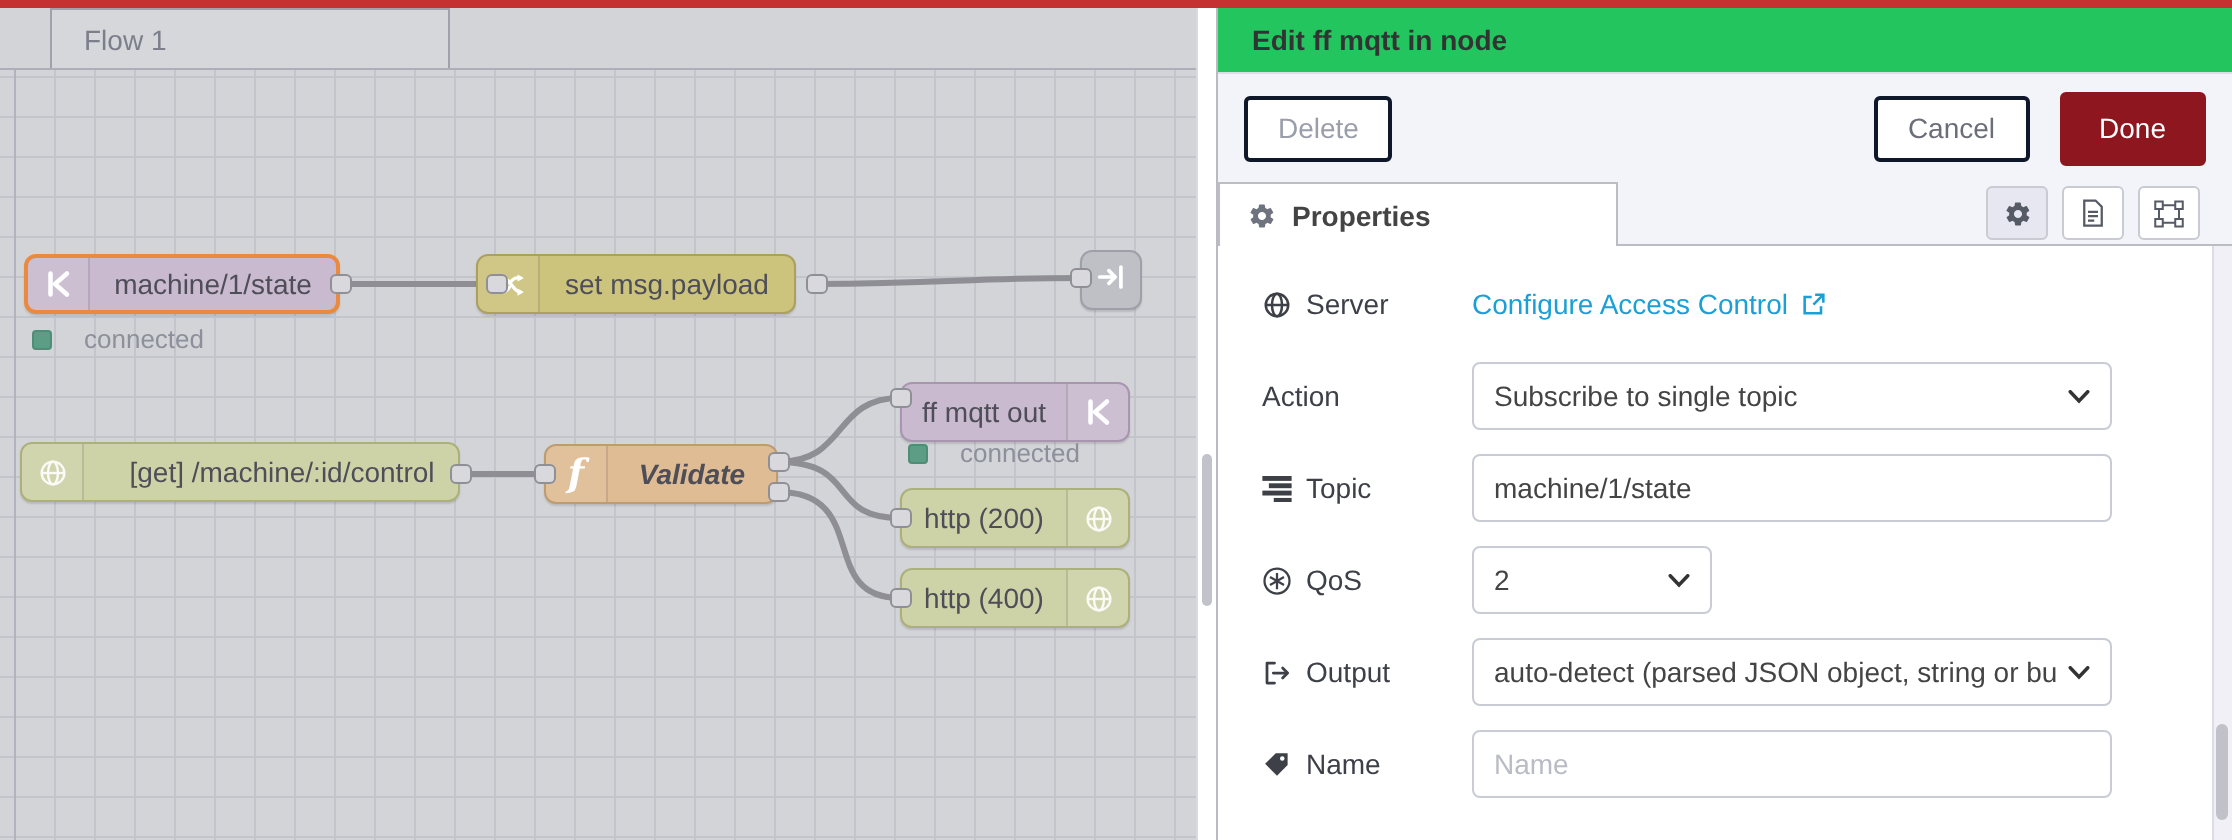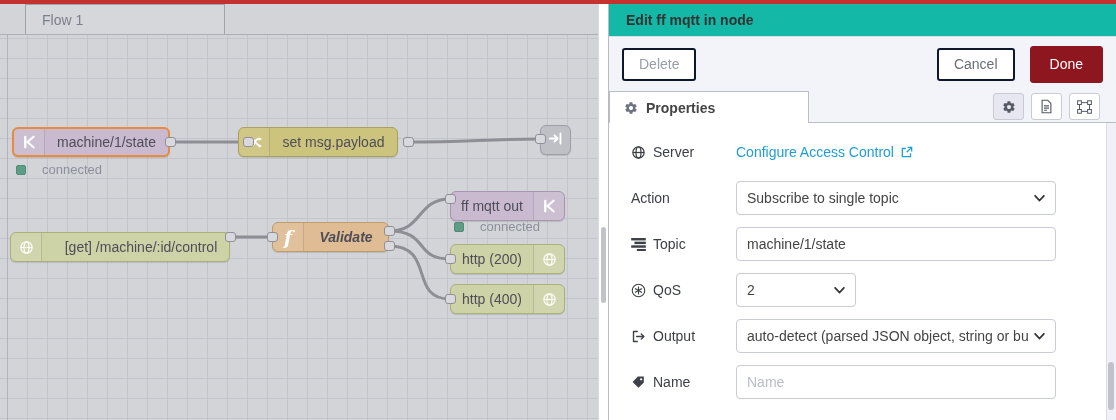--- a/index.html
+++ b/index.html
@@ -54,21 +54,21 @@
 
   
   .canvas-scroll{position:absolute;left:598px;top:4px;width:10px;height:416px;background:#ffffff;
     border-left:1px solid #d9d9e0;box-sizing:border-box;}
   .canvas-scroll .thumb{position:absolute;left:2px;top:223px;width:5px;height:76px;
     background:#c2c2ca;border-radius:3px;}
 
   
   .panel{position:absolute;left:608px;top:4px;width:508px;height:416px;background:#fff;
     border-left:1px solid #b9bac2;box-sizing:border-box;}
-  .panel-header{height:33px;background:#14b8a6;border-bottom:1px solid #dcdde6;
+  .panel-header{height:33px;background:#22c55e;border-bottom:1px solid #dcdde6;
     display:flex;align-items:center;padding:0 17px;box-sizing:border-box;
     font-size:14px;font-weight:bold;color:#333;}
   .panel-toolbar{height:54px;background:#f3f4f9;display:flex;align-items:center;
     padding:0 13px;box-sizing:border-box;}
   .btn{height:33px;padding:0 15px;background:#fff;border:2px solid #0f172a;border-radius:3px;
     font-size:14px;font-family:inherit;cursor:pointer;}
   .btn-delete{color:#9a9daa;}
   .btn-cancel{color:#6b6e78;margin-left:auto;margin-right:15px;}
   .btn-done{background:#8e161f;color:#fff;border:1px solid #8e161f;height:37px;padding:0 19px;}
   .tabrow{position:relative;height:31px;background:#f3f4f9;border-bottom:1px solid #bbbcc4;}
@@ -149,21 +149,21 @@
     </div>
 
     <div class="node n-link" style="left:540px;top:121px;width:31px;height:30px;">
       <span class="label" style="padding:0;">
         <svg width="17" height="17" viewBox="0 0 24 24" stroke="#fff" stroke-width="2.6" fill="none" stroke-linecap="round" stroke-linejoin="round">
           <path d="M4 12 H14 M10.5 7.5 L15 12 L10.5 16.5 M19 5 V19"></path>
           </svg>
       </span>
     </div>
 
-    <div class="node n-http" style="left:10px;top:228px;width:220px;gap:11px;">
+    <div class="node n-http" style="left:10px;top:217px;width:220px;gap:11px;">
       <span class="icon-box l">
         <svg width="17" height="17" viewBox="0 0 24 24" stroke="#fff" stroke-width="1.7" fill="none" opacity="0.9">
           <circle cx="12" cy="12" r="8"></circle>
             <ellipse cx="12" cy="12" rx="3.5" ry="8"></ellipse>
             <path d="M4 12 H20"></path>
           </svg>
       </span>
       <span class="label">[get] /machine/:id/control</span>
     </div>
 

